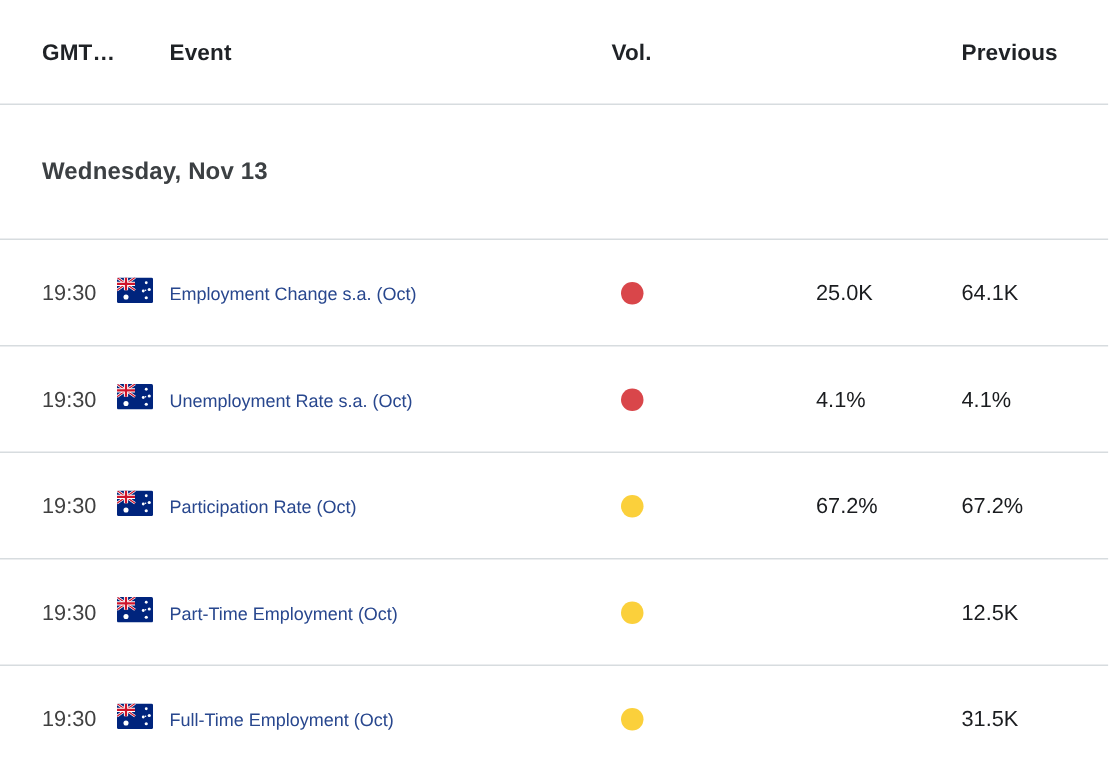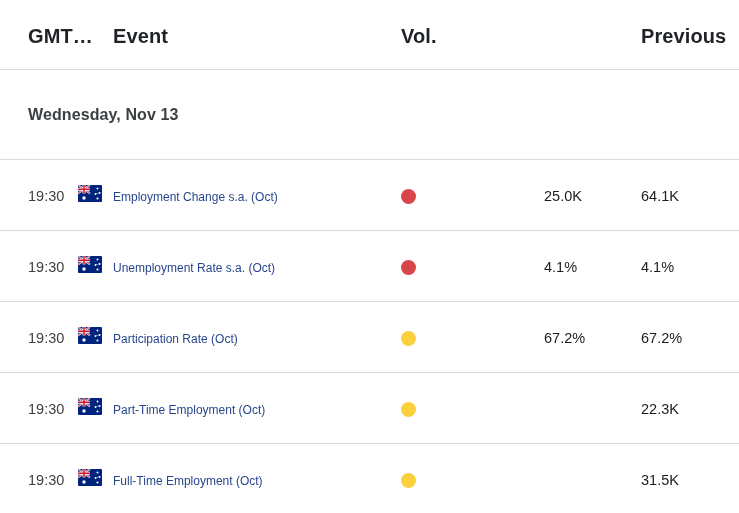--- a/index.html
+++ b/index.html
@@ -17,36 +17,36 @@
     height: 513px;
     position: relative;
     overflow: hidden;
     background: #ffffff;
   }
 
   
   .col-time      { position: absolute; left: 28px;  width: 46px;  text-align: left; }
   .col-flag      { position: absolute; left: 78px;  width: 26px; }
   .col-event     { position: absolute; left: 113px; width: 280px; text-align: left; }
-  .col-vol       { position: absolute; left: 401px; width: 40px;  text-align: left; }
+  .col-vol       { position: absolute; left: 401px; width: 40px;  text-align: center; }
   .col-actual    { position: absolute; left: 448px; width: 90px;  text-align: left; }
   .col-consensus { position: absolute; left: 544px; width: 92px;  text-align: left; }
   .col-previous  { position: absolute; left: 641px; width: 92px;  text-align: left; }
 
   
   .header-row {
     position: absolute;
     left: 0; top: 0;
     width: 739px;
     height: 70px;
     border-bottom: 1px solid #d7dcdf;
   }
   .header-row .hcell {
     top: 27px;
-    font-size: 20px;
+    font-size: 15px;
     font-weight: 700;
     color: #1f2226;
     letter-spacing: 0.1px;
     line-height: 18px;
   }
 
   
   .date-row {
     position: absolute;
     left: 0; top: 70px;
@@ -247,21 +247,21 @@
       </svg>
     </div>
     <div class="cell col-event">
       <a class="event-link" href="#">Part-Time Employment (Oct)</a>
     </div>
     <div class="col-vol vol-wrap">
       <span class="vol-dot vol-med"></span>
     </div>
     <div class="cell col-actual num"></div>
     <div class="cell col-consensus num"></div>
-    <div class="cell col-previous num">22.3K</div>
+    <div class="cell col-previous num">12.5K</div>
   </div>
 
   <div class="event-row last" style="top:444px;">
     <div class="cell col-time time-text">19:30</div>
     <div class="col-flag flag-wrap">
       <svg class="flag-svg" viewBox="0 0 48 34" xmlns="http://www.w3.org/2000/svg">
         <rect width="48" height="34" fill="#00247d"></rect>
         <g>
           <path d="M0 0 L24 17 M24 0 L0 17" stroke="#ffffff" stroke-width="3.6"></path>
           <path d="M0 0 L24 17 M24 0 L0 17" stroke="#cf142b" stroke-width="1.6"></path>

